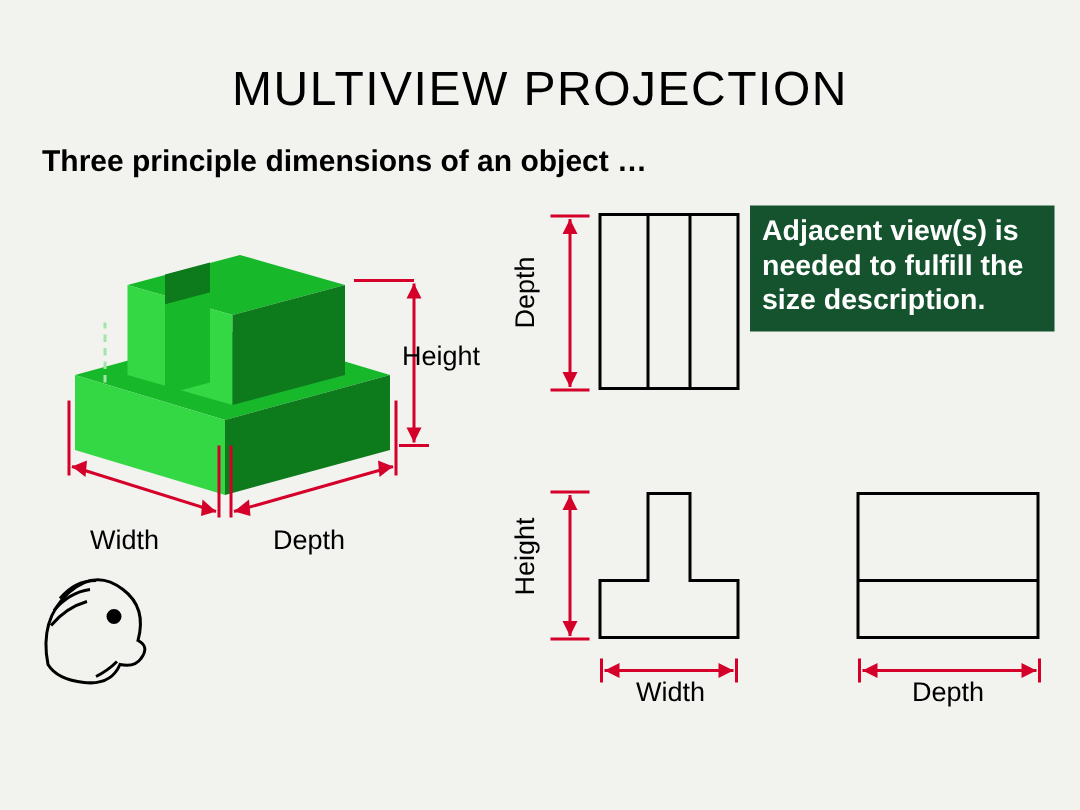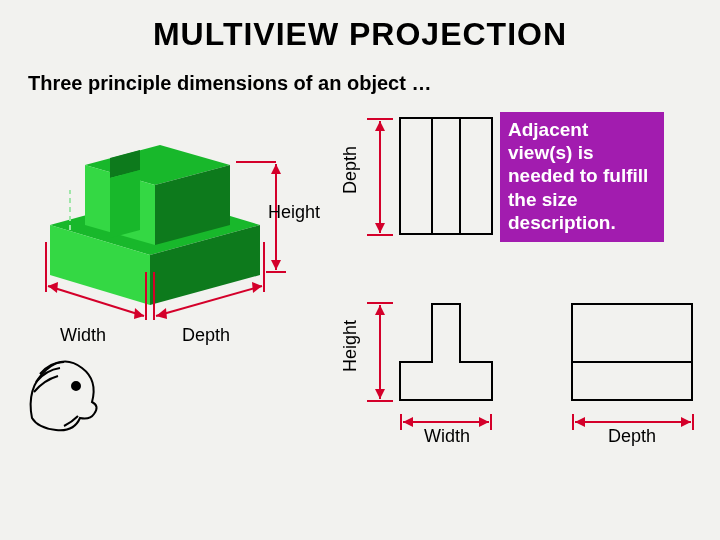--- a/index.html
+++ b/index.html
@@ -7,23 +7,24 @@
     width: 720px;
     height: 540px;
     background: #f2f2ef;
     font-family: Arial, Helvetica, sans-serif;
     position: relative;
     overflow: hidden;
   }
   .title {
     text-align: center;
     font-size: 32px;
-    font-weight: bold;
+    font-weight: normal;
     letter-spacing: 1px;
     padding-top: 16px;
+    margin-top: 25px;
   }
   .subrow {
     display: flex;
     padding: 18px 28px 6px 28px;
     gap: 52px;
   }
   .subrow div {
     flex: 1;
     font-size: 20px;
     font-weight: bold;
@@ -59,22 +60,22 @@
   .vlabel {
     writing-mode: vertical-rl;
     transform: rotate(180deg);
     font-size: 18px;
     position: absolute;
   }
   .callout {
     position: absolute;
     left: 500px;
     top: 10px;
-    width: 164px;
-    background: #a21caf;
+    width: 203px;
+    background: #14532d;
     color: #fff;
     font-size: 19px;
     font-weight: bold;
     padding: 6px 8px 8px 8px;
     line-height: 1.22;
   }
   .height-label-iso {
     position: absolute;
     left: 268px;
     top: 100px;

